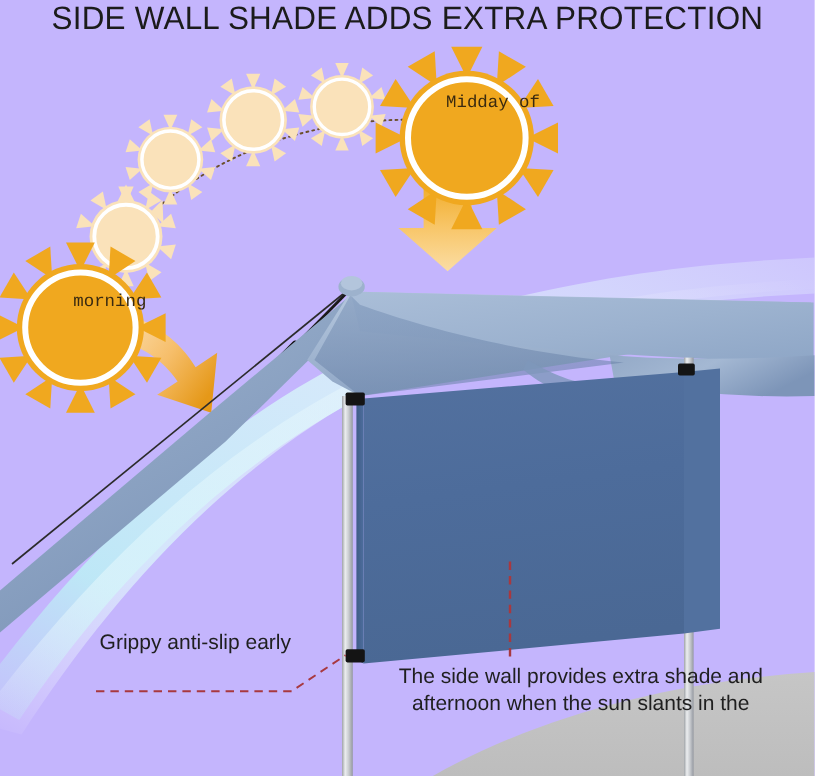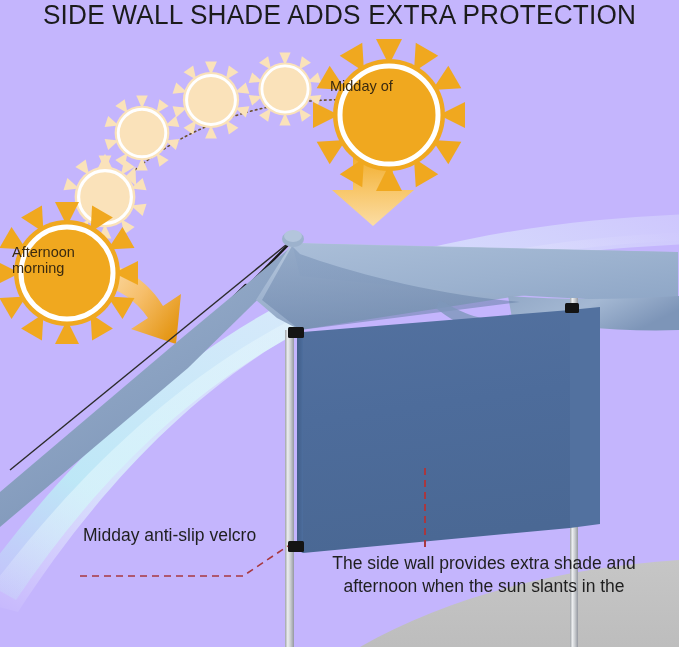--- a/index.html
+++ b/index.html
@@ -38,23 +38,23 @@
   
   #art {
     position: absolute;
     top: 0;
     left: 0;
   }
 
   
   .sun-label {
     position: absolute;
-    text-align: left;
+    text-align: right;
     color: #3a2a10;
-    font-family: Liberation Sans, sans-serif;
+    font-family: Liberation Mono, monospace;
     line-height: 1.12;
     pointer-events: none;
   }
   #midday-label {
     left: 330px;
     top: 78px;
     width: 120px;
     font-size: 14.5px;
   }
   #afternoon-label {
@@ -499,26 +499,25 @@
     <g>
       <line x1="425" y1="468" x2="425" y2="548" stroke="#a8383f" stroke-width="2" stroke-dasharray="7 5"></line>
     </g>
   </svg>
 
   <div class="sun-label" id="midday-label">
     <div>Midday of</div>
   </div>
 
   <div class="sun-label" id="afternoon-label">
-    <div>Afternoon</div>
     <div>morning</div>
   </div>
 
   <div class="caption" id="velcro-caption">
-    <div>Midday anti-slip velcro</div>
+    <div>Grippy anti-slip early</div>
   </div>
 
   <div class="caption" id="sidewall-caption">
     <div>The side wall provides extra shade and</div>
     <div>afternoon when the sun slants in the</div>
   </div>
 
 </div>
 
 </body></html>

